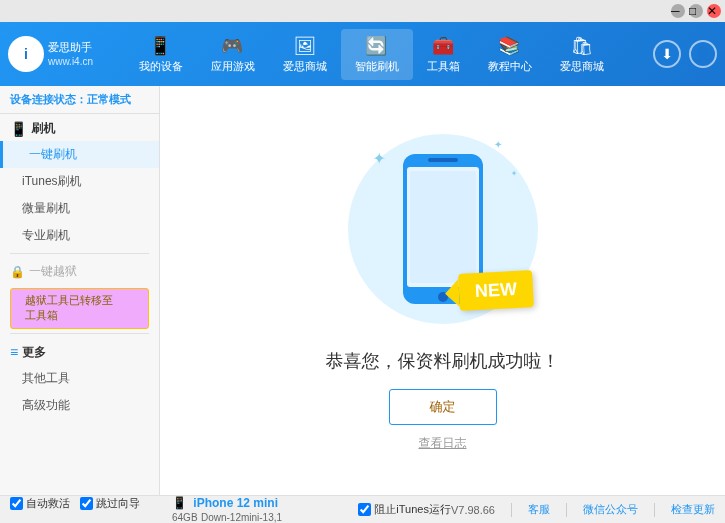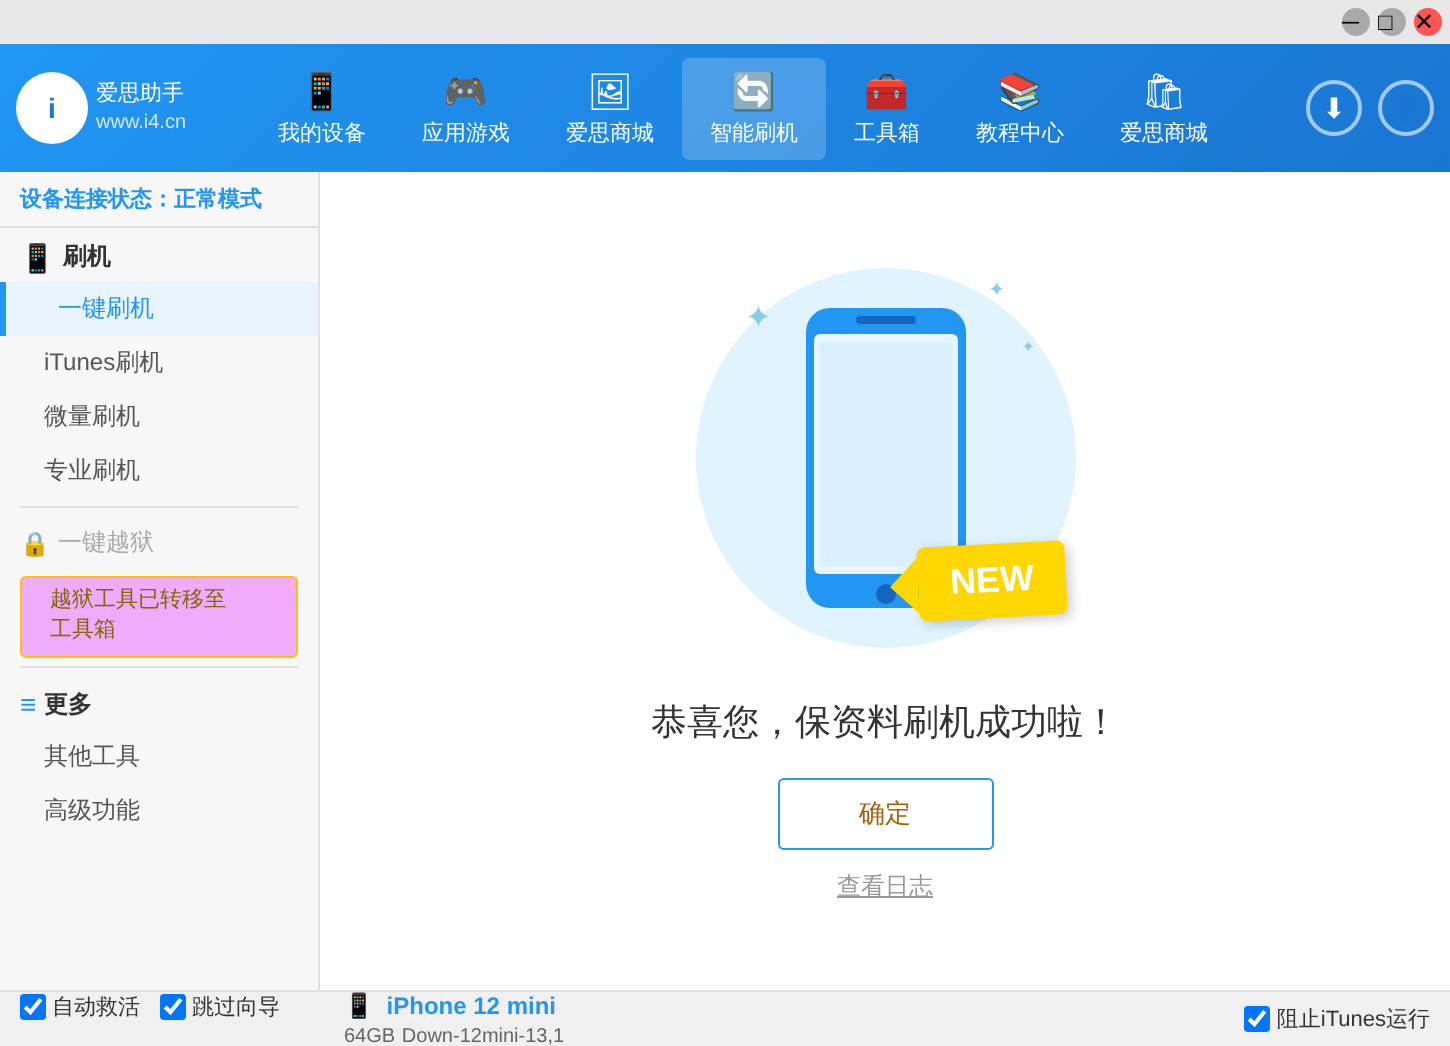--- a/index.html
+++ b/index.html
@@ -462,13 +462,28 @@
       <span class="device-details"> </span>
       <span class="device-details">Down-12mini-13,1</span>
     </div>
   </div>
 
   <div class="itunes-status">
     <input type="checkbox" checked="" style="">
     <span>阻止iTunes运行</span>
   </div>
 
+  <div class="bottom-right">
+    <span class="version-text">V7.98.66</span>
+    <div class="bottom-separator"></div>
+    <a href="#">
+      <span>客服</span>
+    </a>
+    <div class="bottom-separator"></div>
+    <a href="#">
+      <span>微信公众号</span>
+    </a>
+    <div class="bottom-separator"></div>
+    <a href="#">
+      <span>检查更新</span>
+    </a>
+  </div>
 </div>
 
 </body></html>

